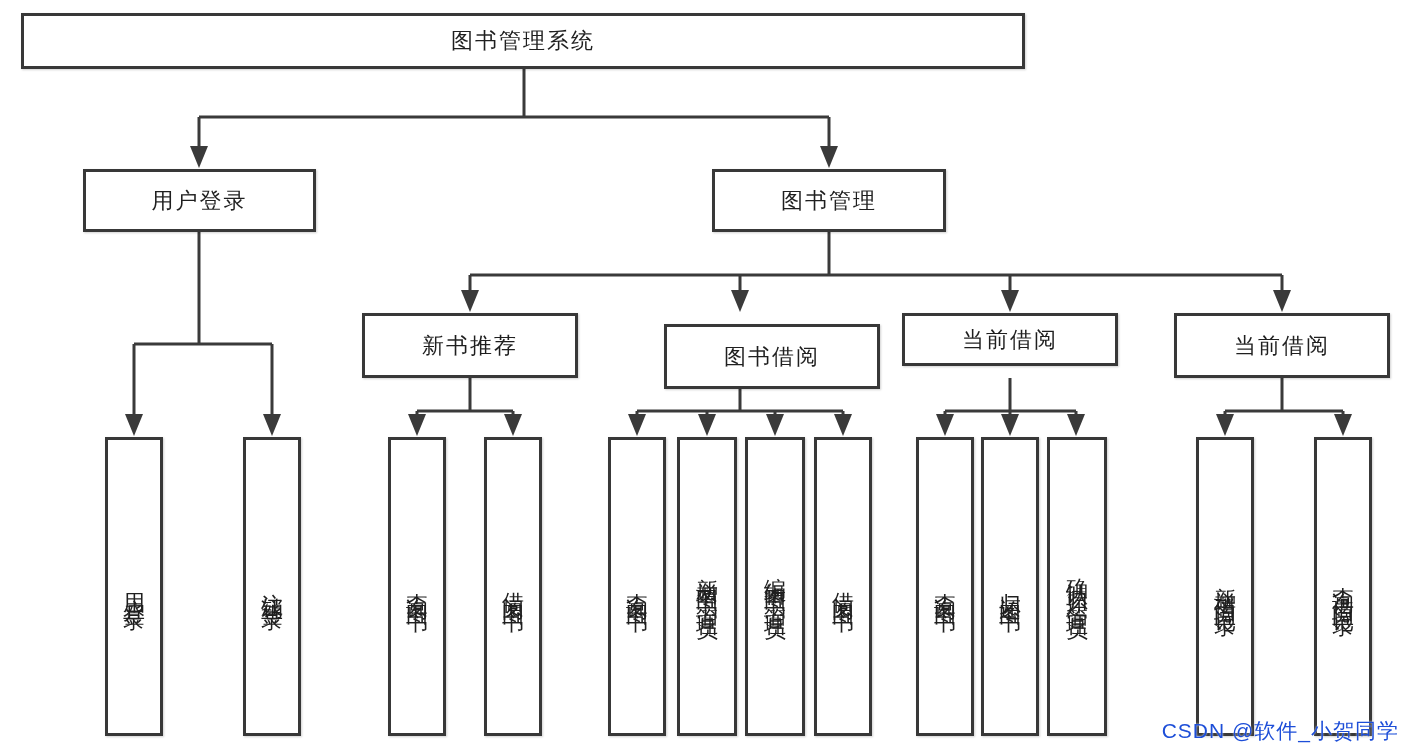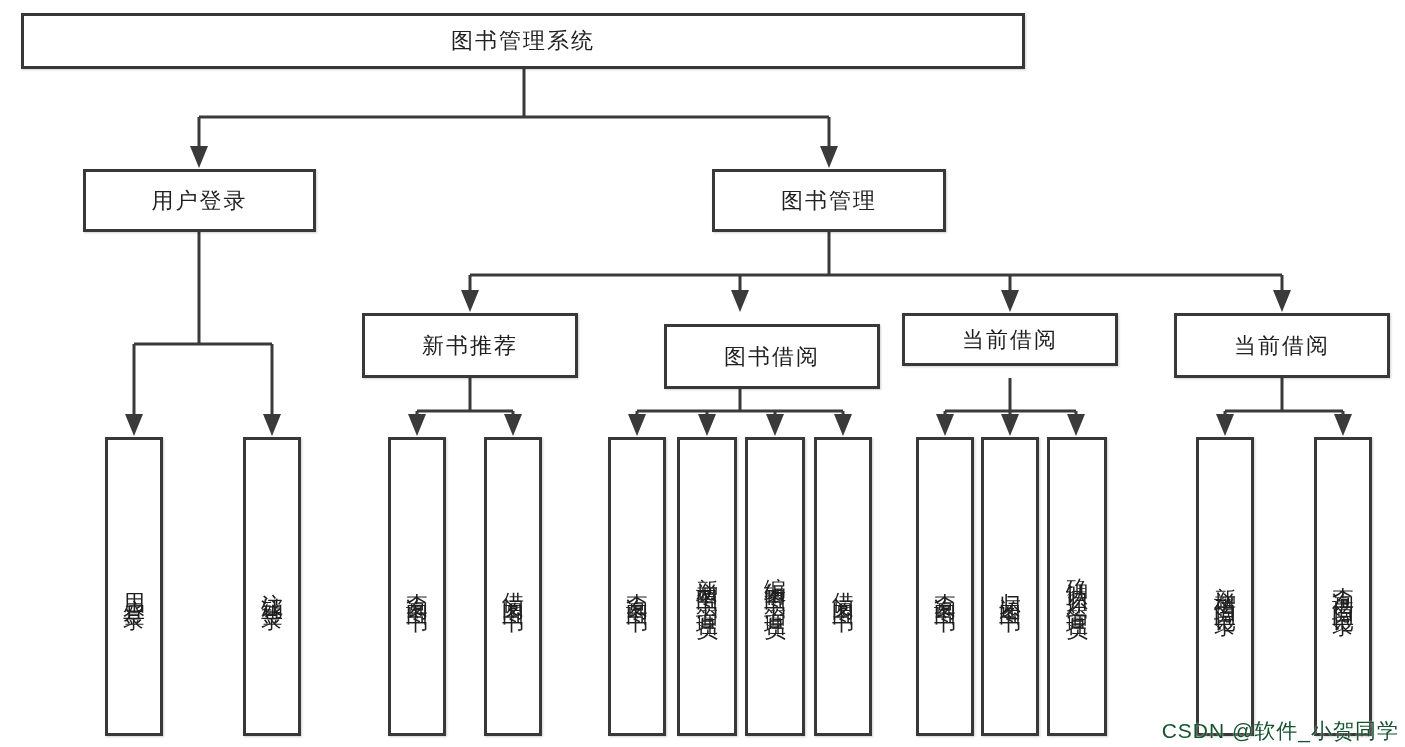--- a/index.html
+++ b/index.html
@@ -33,21 +33,21 @@
     writing-mode: vertical-rl;
     text-orientation: mixed;
     letter-spacing: 6px;
     line-height: 1.0;
   }
   .watermark {
     position: absolute;
     right: 6px;
     bottom: 2px;
     font-size: 21px;
-    color: #14532d;
+    color: #1d4ed8;
     letter-spacing: 1px;
     text-shadow: 0 0 2px rgba(255,255,255,0.9);
     white-space: nowrap;
   }
 </style>
 </head>
 <body>
 
 <div class="stage">
 

